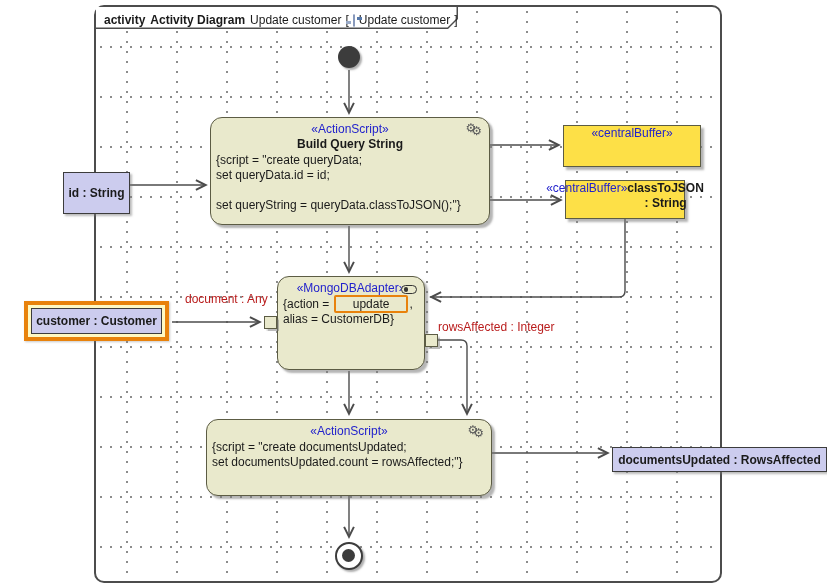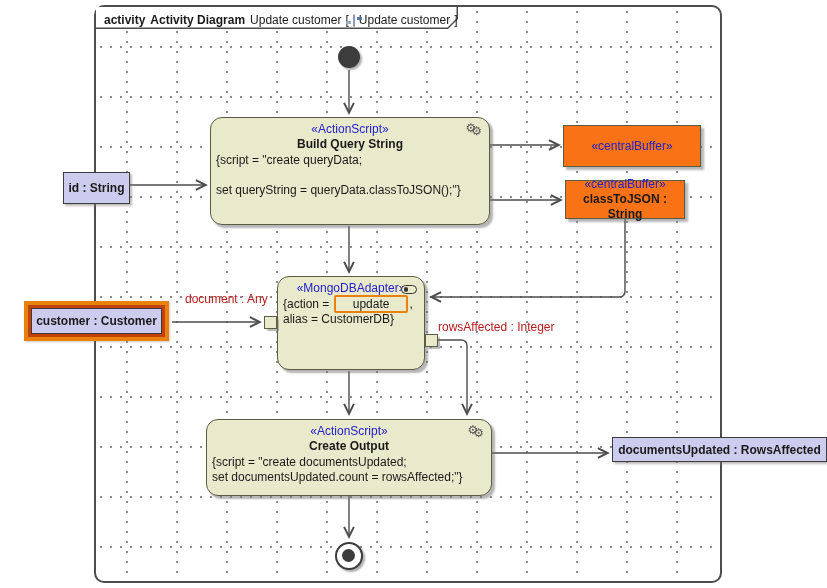--- a/index.html
+++ b/index.html
@@ -38,23 +38,23 @@
   svg.edges { position:absolute; left:0; top:0; width:827px; height:588px; pointer-events:none; }
   svg.edges path { stroke:#4c4c4c; stroke-width:1.4; fill:none; }
 
   
   .action {
     position:absolute; background:#e9e9cc; border:1.5px solid #5c5c44;
     border-radius:12px; box-shadow:3px 3px 2px rgba(120,120,120,0.55);
     display:flex; flex-direction:column; padding-top:4px; text-align:center;
   }
   .buffer {
-    position:absolute; background:#f97316; border:1.5px solid #5c5c44;
+    position:absolute; background:#fde047; border:1.5px solid #5c5c44;
     box-shadow:3px 3px 2px rgba(120,120,120,0.55);
-    display:flex; flex-direction:column; justify-content:center; text-align:center;
+    display:flex; flex-direction:row; justify-content:center; text-align:center;
   }
   .stereo { color:#2222cc; line-height:15px; }
   .node-title { font-weight:bold; line-height:15px; }
   .body-lines { text-align:left; padding:1px 4px 0 5px; }
   .body-line { line-height:15px; min-height:15px; white-space:nowrap; }
 
   .gears { position:absolute; top:4px; right:7px; color:#5a5a5a; font-size:12px; line-height:12px; }
   .gears .g2 { position:relative; top:3px; margin-left:-5px; }
 
   .toggle-icon { display:inline-block; width:16px; height:9px; border:1.5px solid #333;
@@ -62,21 +62,21 @@
   .toggle-icon::before { content:""; position:absolute; left:1.5px; top:1px;
     width:4.5px; height:4.5px; border-radius:50%; background:#333; }
 
   .object-node {
     position:absolute; background:#ccccee; border:1.5px solid #3c3c3c;
     box-shadow:2px 2px 2px rgba(120,120,120,0.5);
     display:flex; align-items:center; justify-content:center;
     font-weight:bold; white-space:nowrap;
   }
   .selection-highlight {
-    position:absolute; border:4.5px solid #e8820c; padding:3px; background:#c2410c;
+    position:absolute; border:4.5px solid #e8820c; padding:3px; background:#fef9c3;
     box-shadow:1px 1px 2px rgba(120,120,120,0.4);
   }
   .selection-highlight .object-node { position:relative; box-shadow:none; }
 
   .pin { position:absolute; width:13px; height:13px; background:#e9e9cc;
     border:1.4px solid #5c5c44; box-shadow:1.5px 1.5px 1px rgba(120,120,120,0.5); }
 
   .initial-node { position:absolute; left:338px; top:46px; width:22px; height:22px;
     border-radius:50%; background:#3c3c3c; box-shadow:2px 2px 2px rgba(120,120,120,0.6); }
   .final-node { position:absolute; left:335px; top:542px; width:28px; height:28px;
@@ -128,34 +128,35 @@
 </svg>
 
 <div class="initial-node"></div>
 
 <div class="action" style="left:210px; top:117px; width:280px; height:108px;">
   <span class="gears"><span class="g1">⚙</span><span class="g2">⚙</span></span>
   <div class="stereo">«ActionScript»</div>
   <div class="node-title">Build Query String</div>
   <div class="body-lines">
     <div class="body-line">{script = "create queryData;</div>
+    <div class="body-line">set queryData.id = id;</div>
     <div class="body-line"></div>
     <div class="body-line">set queryString = queryData.classToJSON();"}</div>
   </div>
 </div>
 
 <div class="buffer" style="left:563px; top:125px; width:138px; height:42px;">
   <div class="stereo">«centralBuffer»</div>
 </div>
 <div class="buffer" style="left:565px; top:180px; width:120px; height:39px;">
   <div class="stereo">«centralBuffer»</div>
   <div class="node-title">classToJSON : String</div>
 </div>
 
-<div class="object-node" style="left:63px; top:172px; width:67px; height:32px;">
+<div class="object-node" style="left:63px; top:172px; width:67px; height:42px;">
   <span>id : String</span>
 </div>
 
 <div class="action" style="left:277px; top:276px; width:148px; height:94px;">
   <span class="toggle-icon"></span>
   <div class="stereo">«MongoDBAdapter»</div>
   <div class="body-lines">
     <div class="body-line"><span>{action = </span><span class="hl-update">update</span><span>,</span></div>
     <div class="body-line">alias = CustomerDB}</div>
   </div>
@@ -168,24 +169,23 @@
 
 <div class="selection-highlight" style="left:24px; top:301px;">
   <div class="object-node" style="width:131px; height:26px;">
     <span>customer : Customer</span>
   </div>
 </div>
 
 <div class="action" style="left:206px; top:419px; width:286px; height:77px;">
   <span class="gears"><span class="g1">⚙</span><span class="g2">⚙</span></span>
   <div class="stereo">«ActionScript»</div>
-  <div class="node-title">Create Output</div>
   <div class="body-lines">
     <div class="body-line">{script = "create documentsUpdated;</div>
     <div class="body-line">set documentsUpdated.count = rowsAffected;"}</div>
   </div>
 </div>
 
-<div class="object-node" style="left:612px; top:437px; width:215px; height:25px;">
+<div class="object-node" style="left:612px; top:447px; width:215px; height:25px;">
   <span>documentsUpdated : RowsAffected</span>
 </div>
 
 <div class="final-node"></div>
 
 </body></html>

